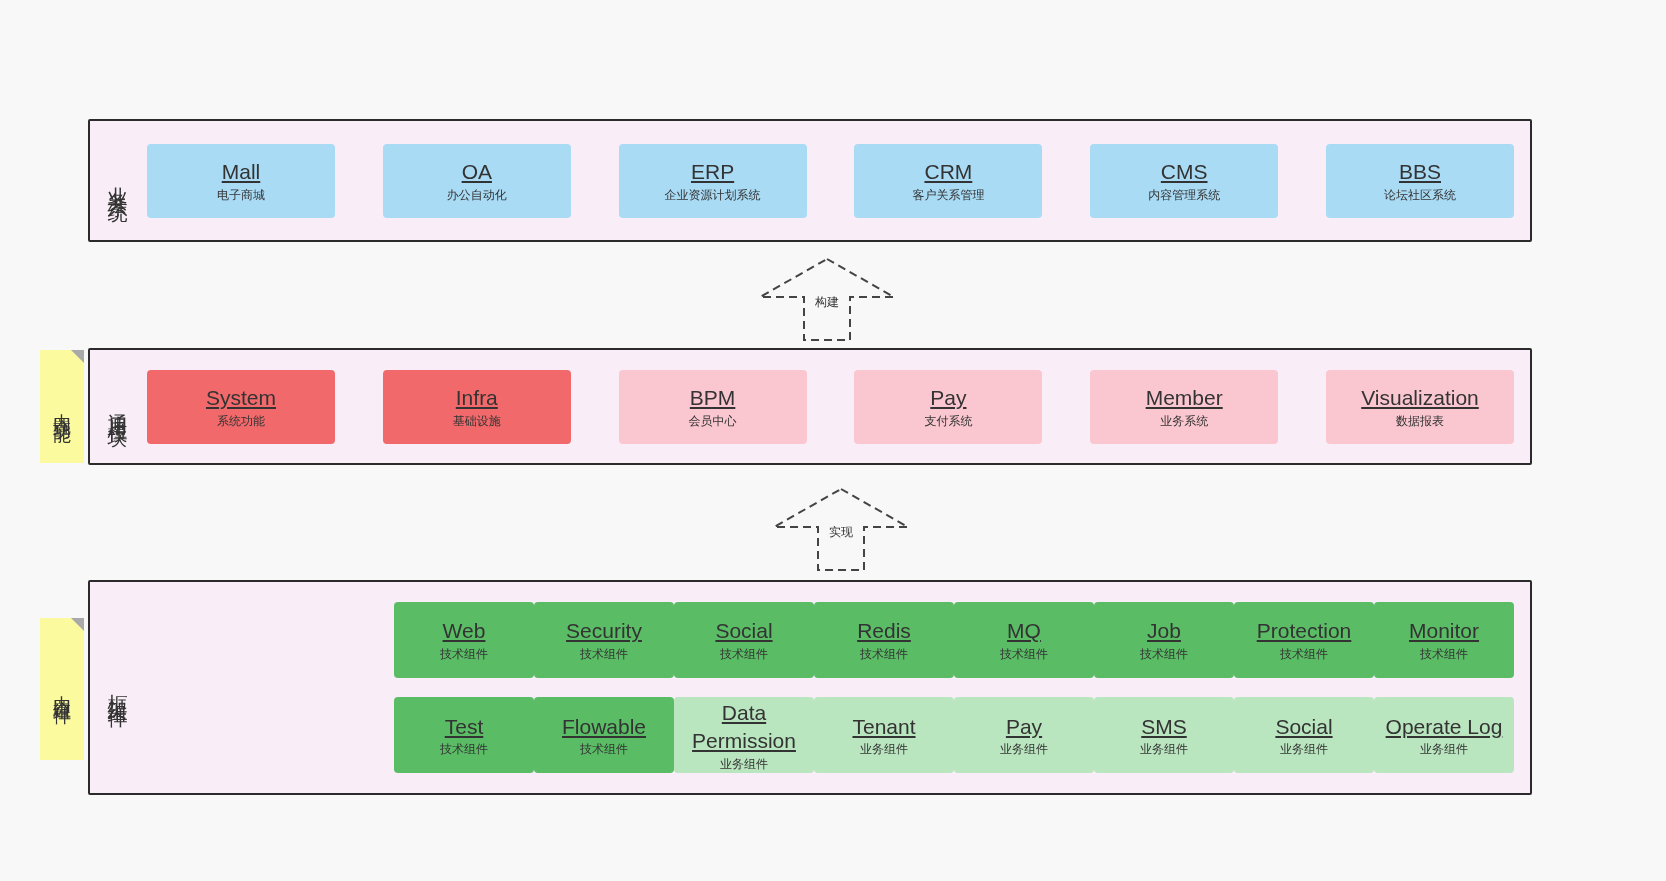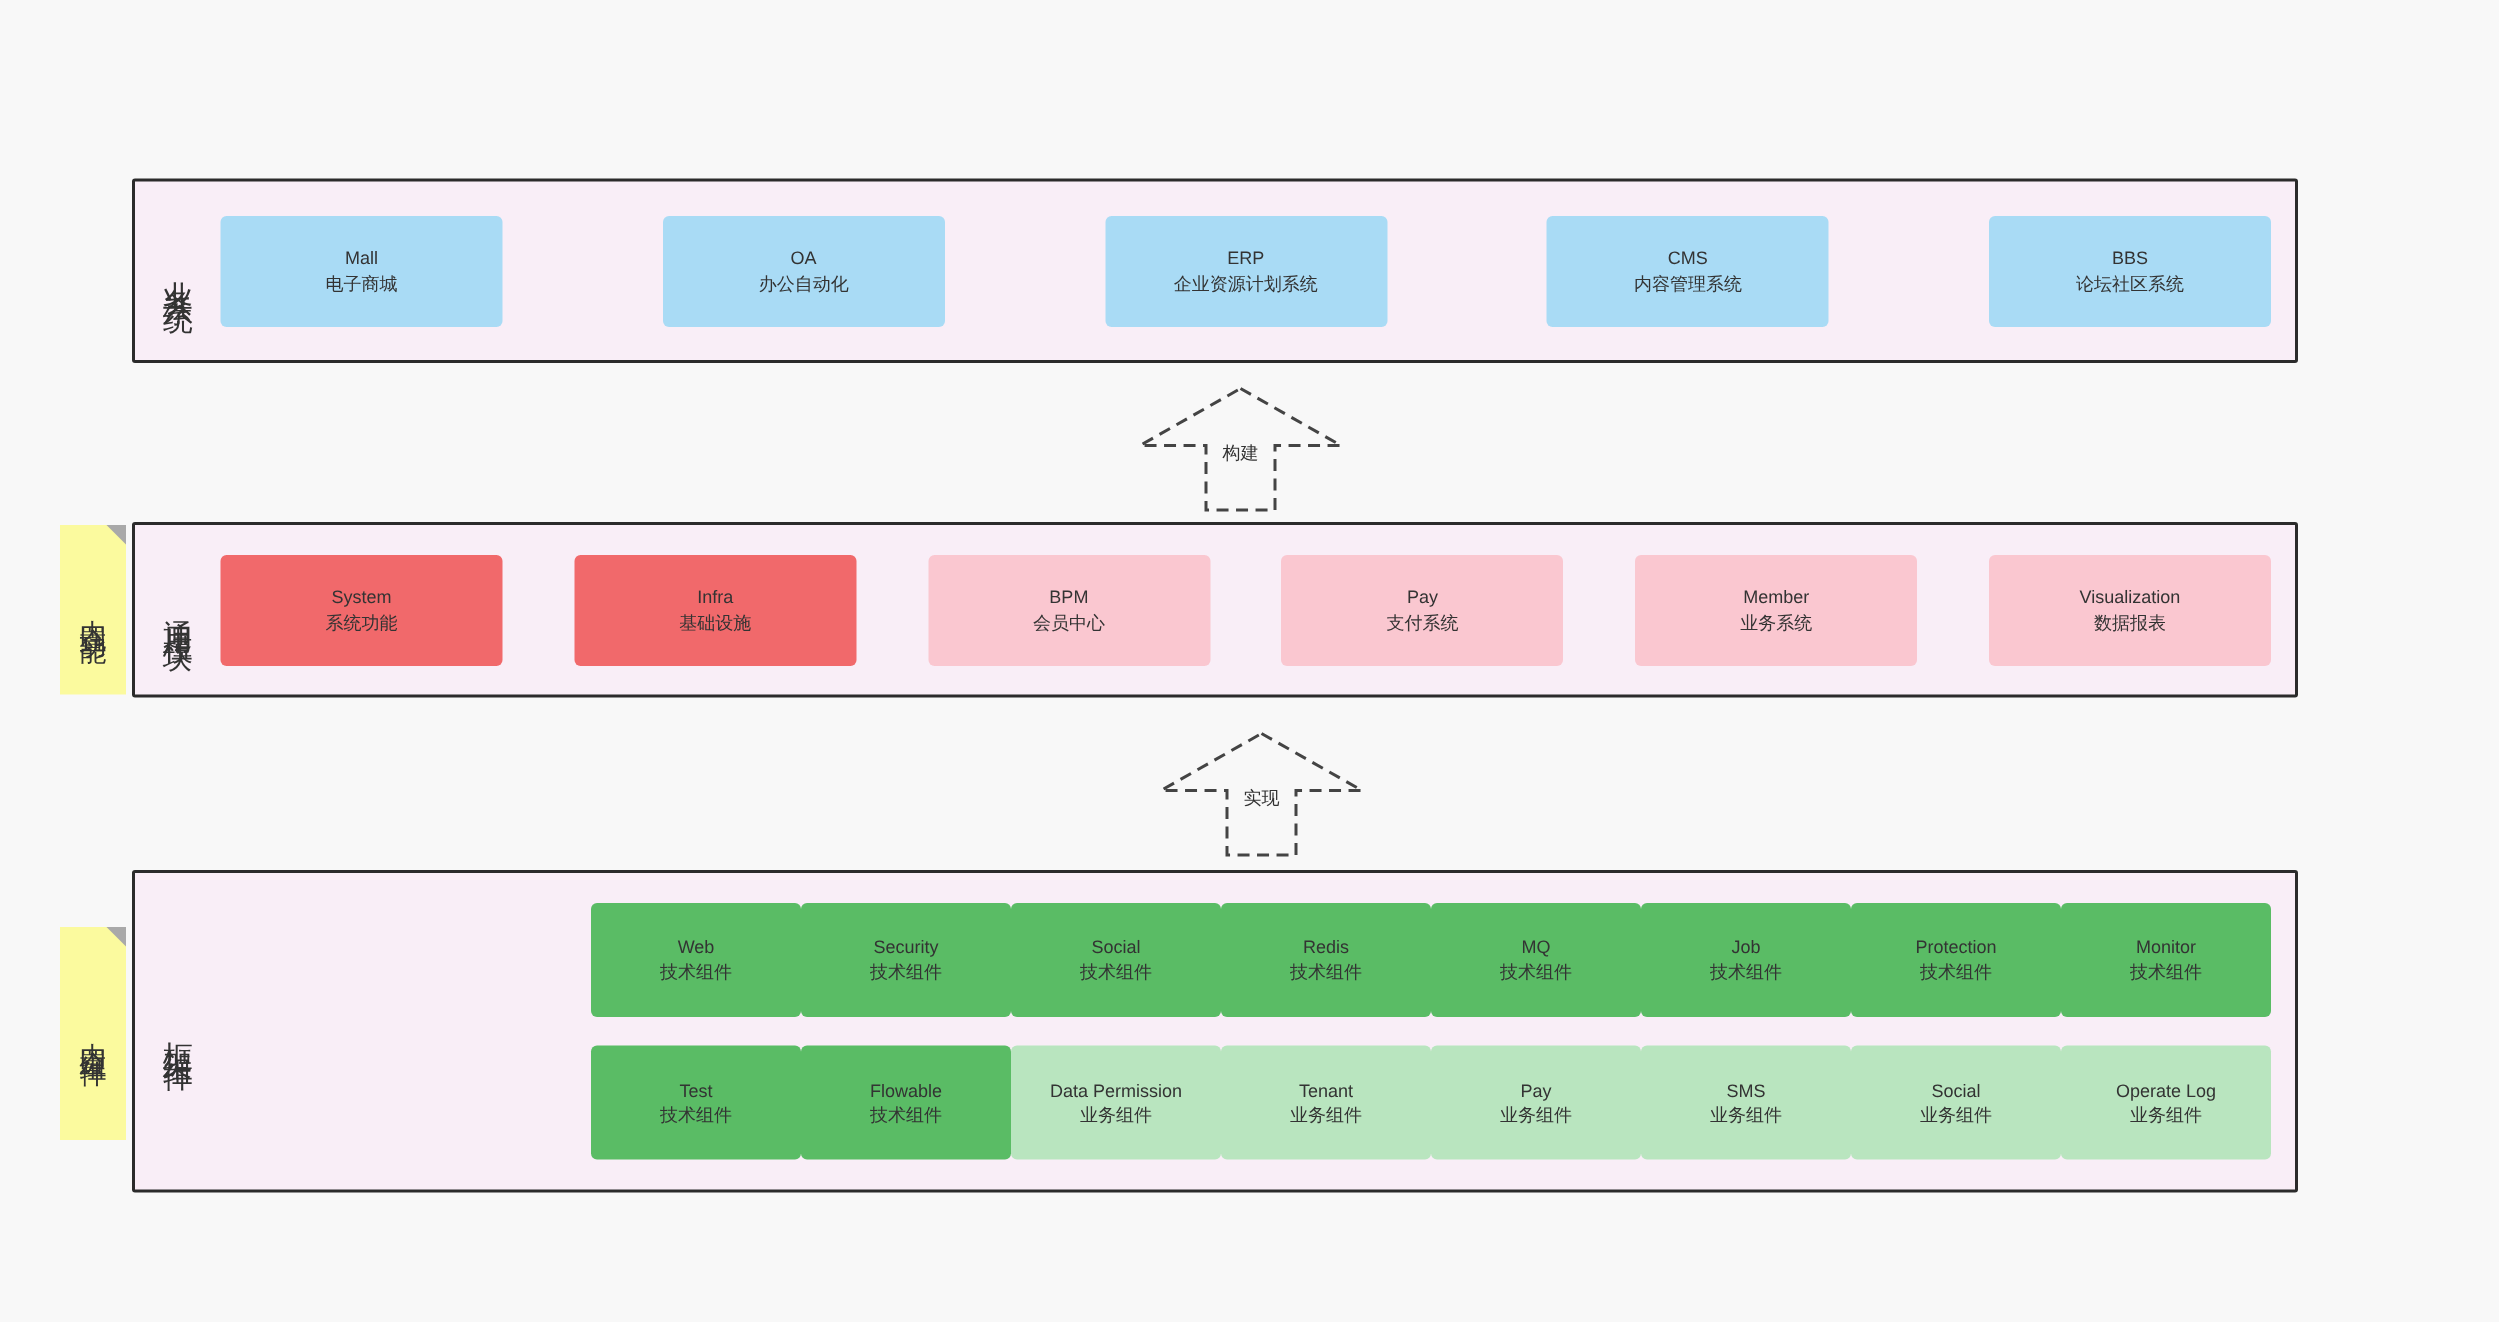--- a/index.html
+++ b/index.html
@@ -20,21 +20,21 @@
 
   .band-label{position:absolute;left:0;top:0;bottom:0;width:57px;display:flex;align-items:center;justify-content:center;}
   .band-label span{writing-mode:vertical-rl;text-orientation:upright;font-size:20px;letter-spacing:5px;color:var(--text);}
 
   .band-content{position:absolute;left:57px;right:16px;top:0;bottom:0;display:flex;align-items:center;justify-content:space-between;}
   .band-rows{position:absolute;left:57px;right:16px;top:0;bottom:0;display:flex;flex-direction:column;justify-content:space-evenly;align-items:flex-end;}
   .row{display:flex;justify-content:space-between;}
 
   .box{display:flex;flex-direction:column;align-items:center;justify-content:center;
        text-align:center;border-radius:4px;padding:4px 8px;color:var(--text);}
-  .box .t{font-size:12px;line-height:1.35;}
+  .box .t{font-size:21px;line-height:1.35;text-decoration:underline;}
   .box .s{font-size:12px;line-height:1.35;}
   .box-lg{width:188px;height:74px;}
   .box-sm{width:140px;height:76px;}
   .blue{background:var(--blue);}
   .red{background:var(--red);}
   .pink{background:var(--pink);}
   .g-dark{background:var(--green-dark);}
   .g-light{background:var(--green-light);}
 
   .tab{position:absolute;width:44px;background:var(--yellow);display:flex;align-items:center;justify-content:center;}
@@ -67,20 +67,24 @@
       </div>
       <div class="box box-lg blue">
         <div class="t">OA</div>
         <div class="s">办公自动化</div>
       </div>
       <div class="box box-lg blue">
         <div class="t">ERP</div>
         <div class="s">企业资源计划系统</div>
       </div>
       <div class="box box-lg blue">
+        <div class="t">CRM</div>
+        <div class="s">客户关系管理</div>
+      </div>
+      <div class="box box-lg blue">
         <div class="t">CMS</div>
         <div class="s">内容管理系统</div>
       </div>
       <div class="box box-lg blue">
         <div class="t">BBS</div>
         <div class="s">论坛社区系统</div>
       </div>
     </div>
   </section>
 

